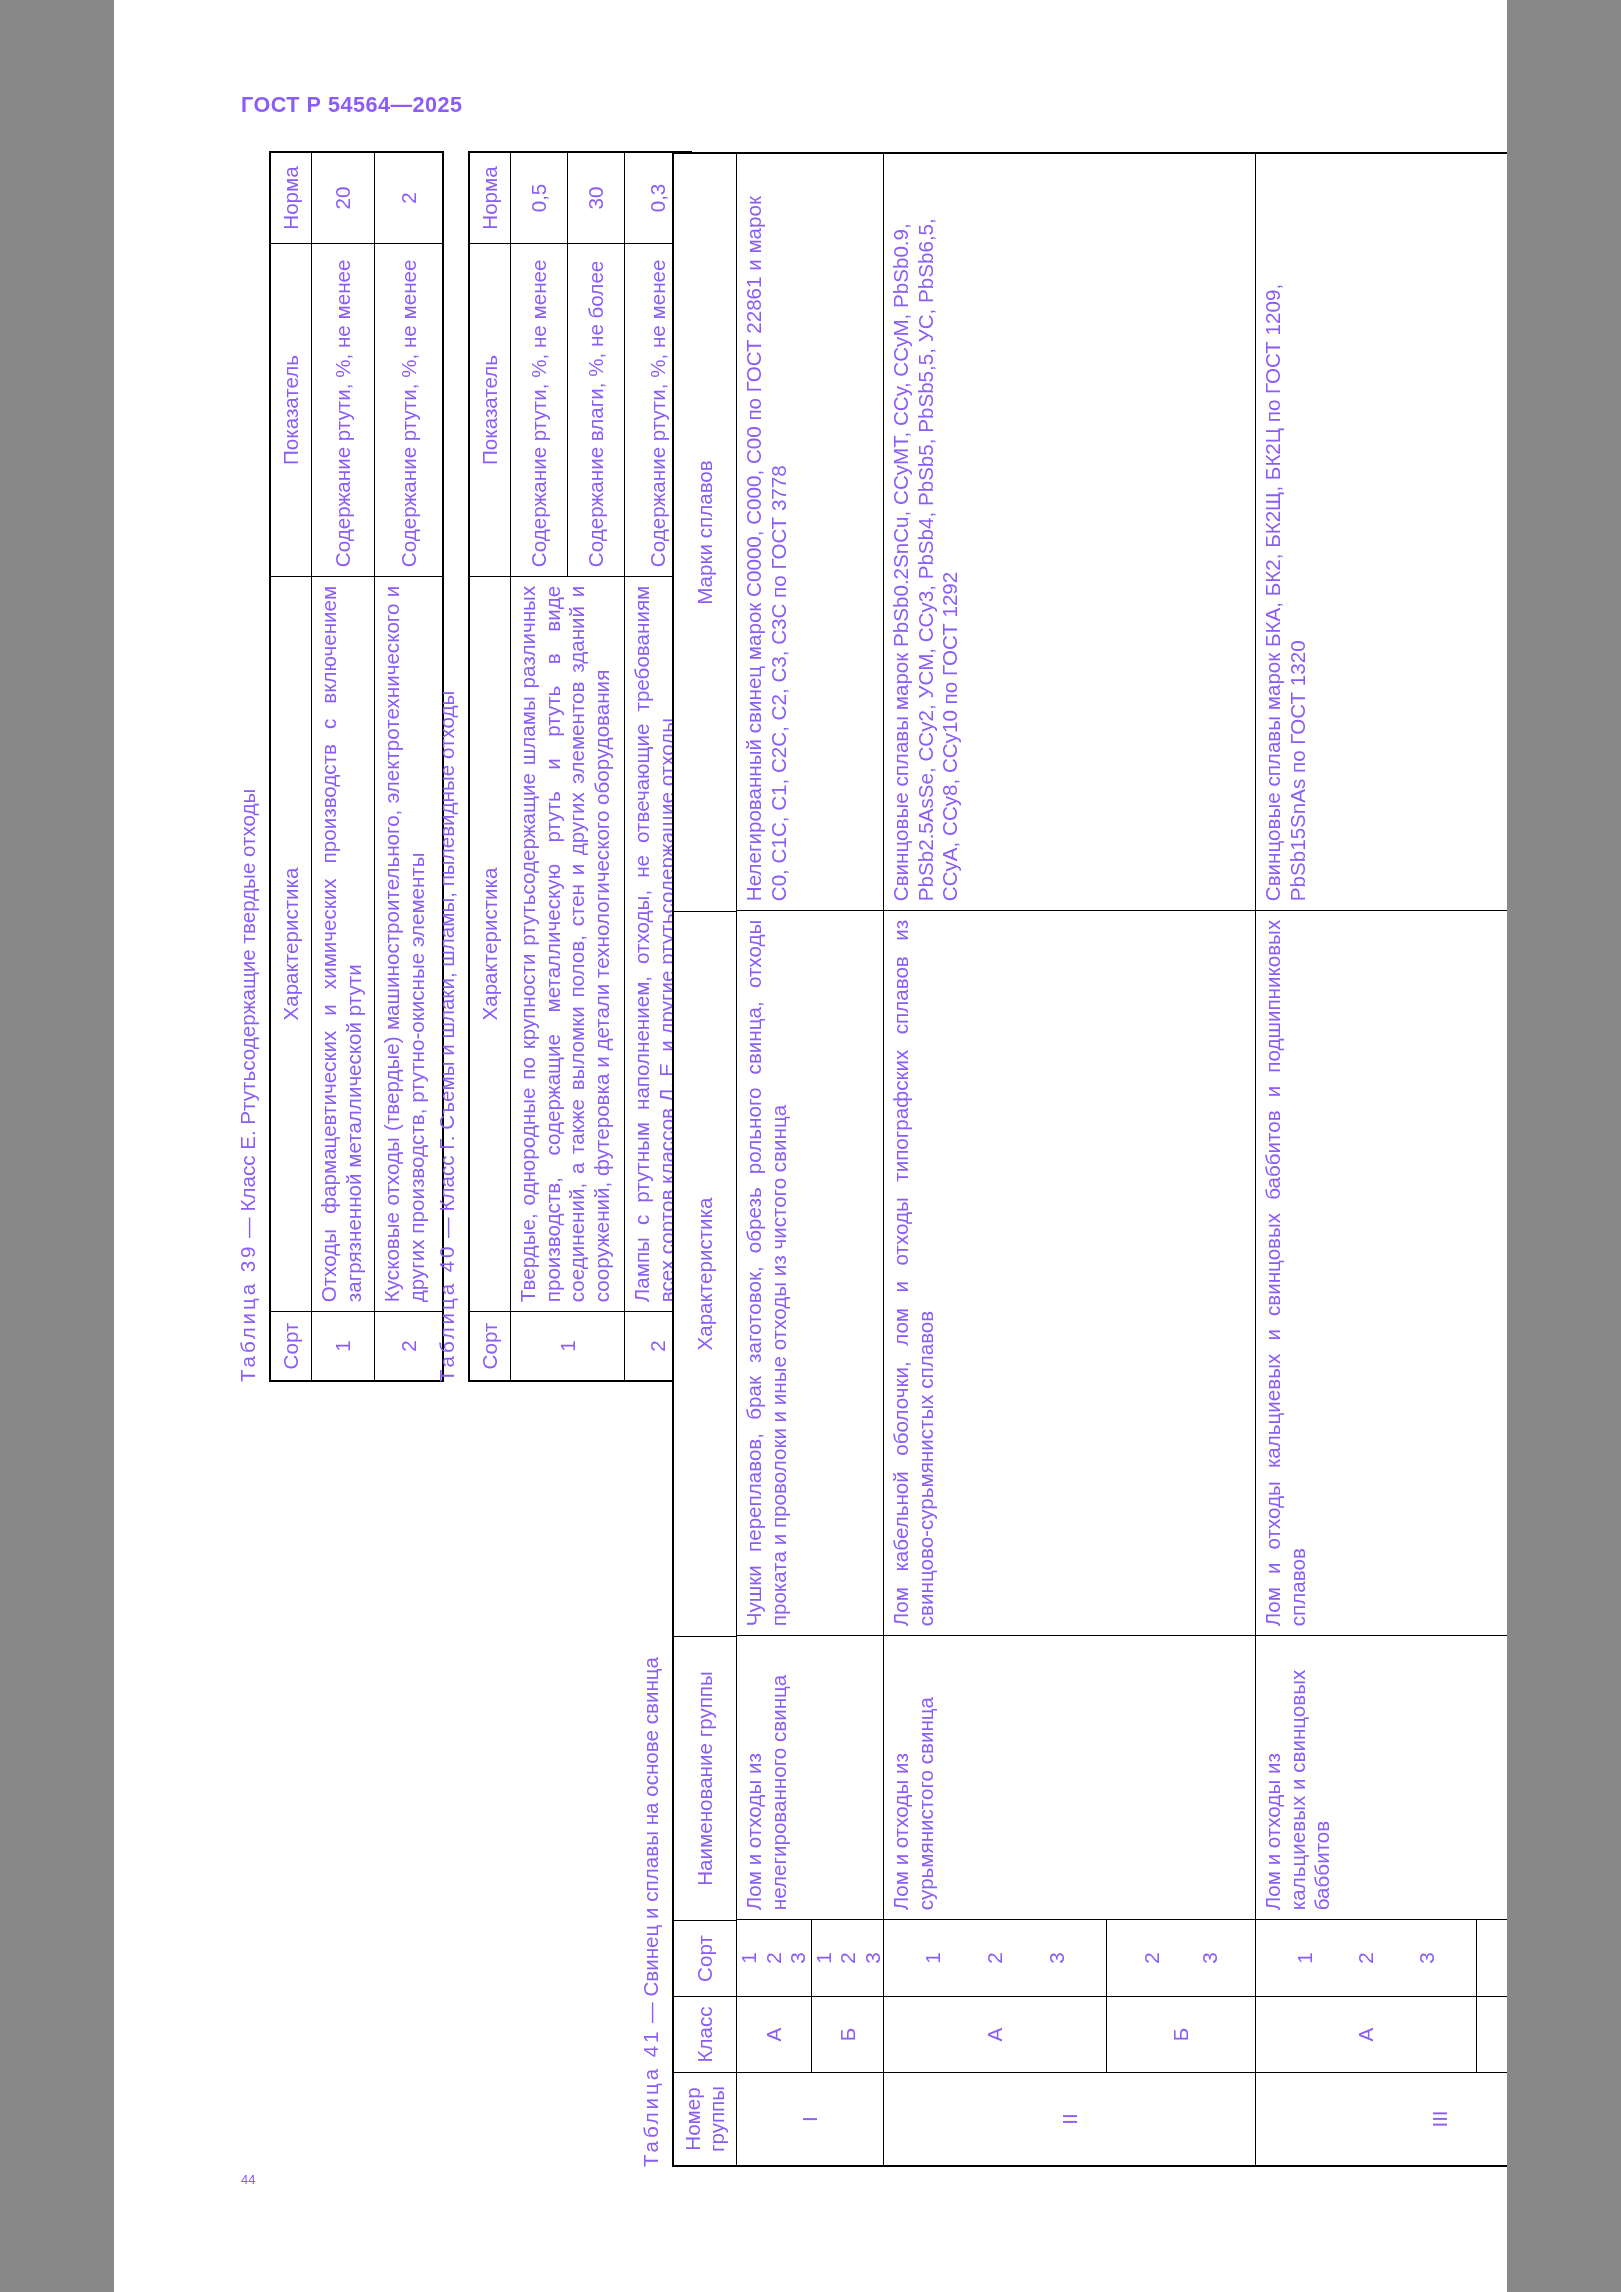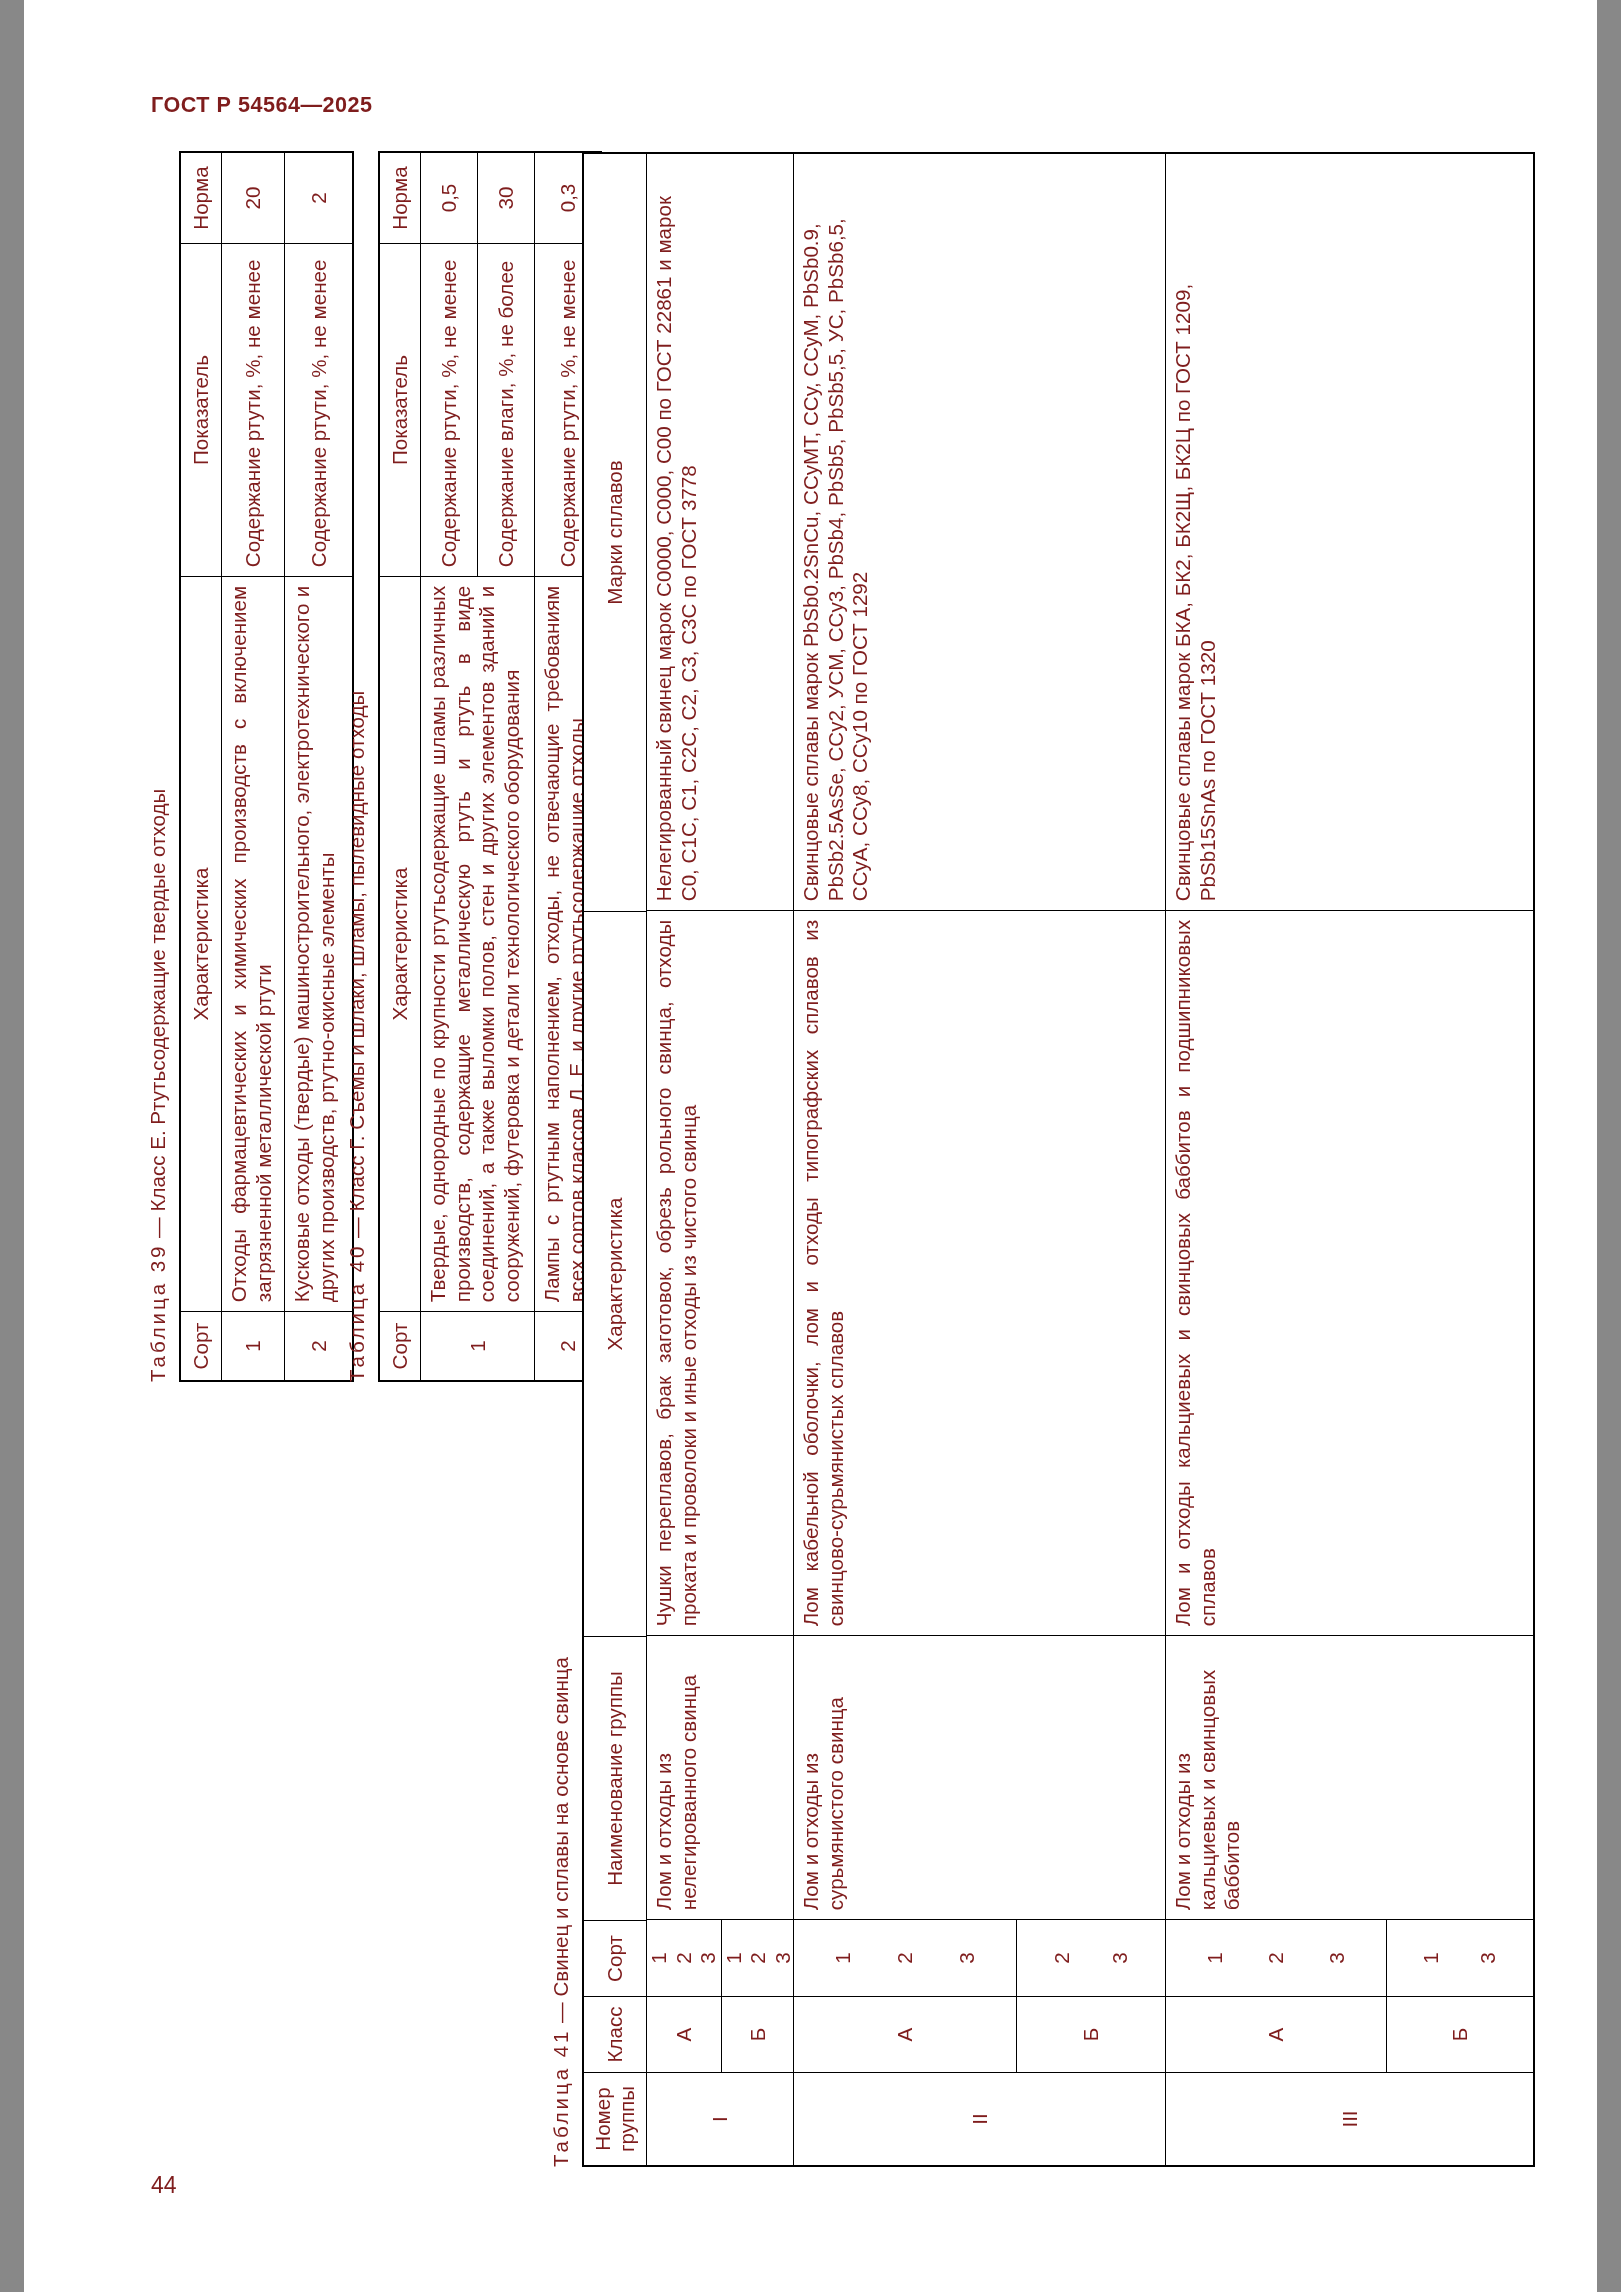--- a/index.html
+++ b/index.html
@@ -1,23 +1,23 @@
 <!DOCTYPE html>
 <html lang="ru"><head>
 <meta charset="utf-8">
 <style>
   * { margin:0; padding:0; box-sizing:border-box; }
   html,body { background:#888; }
   .page {
-    position:relative; width:1573px; height:2293px; background:#ffffff;
-    font-family:"Liberation Sans", sans-serif; color:#7f1d1d; overflow:hidden;
+    position:relative; width:1393px; height:2293px; background:#ffffff;
+    font-family:"Liberation Sans", sans-serif; color:#8b5cf6; overflow:hidden;
     margin:0 auto;
   }
   .doc-header { position:absolute; left:127px; top:92px; font-size:21.6px; font-weight:bold; letter-spacing:0.5px; }
-  .page-num  { position:absolute; left:127px; top:2172px; font-size:23px; }
+  .page-num  { position:absolute; left:127px; top:2172px; font-size:13px; }
 
   
   .rotated {
     position:absolute; left:0; top:0; width:2293px; height:1621px;
     transform-origin:0 0; transform:rotate(-90deg) translateX(-2293px);
     font-size:20.6px; line-height:24.5px;
   }
   .tbl-block { position:absolute; }
   #t39 { left:911px; top:122px; width:1231px; }
   #t40 { left:911px; top:321px; width:1231px; }

